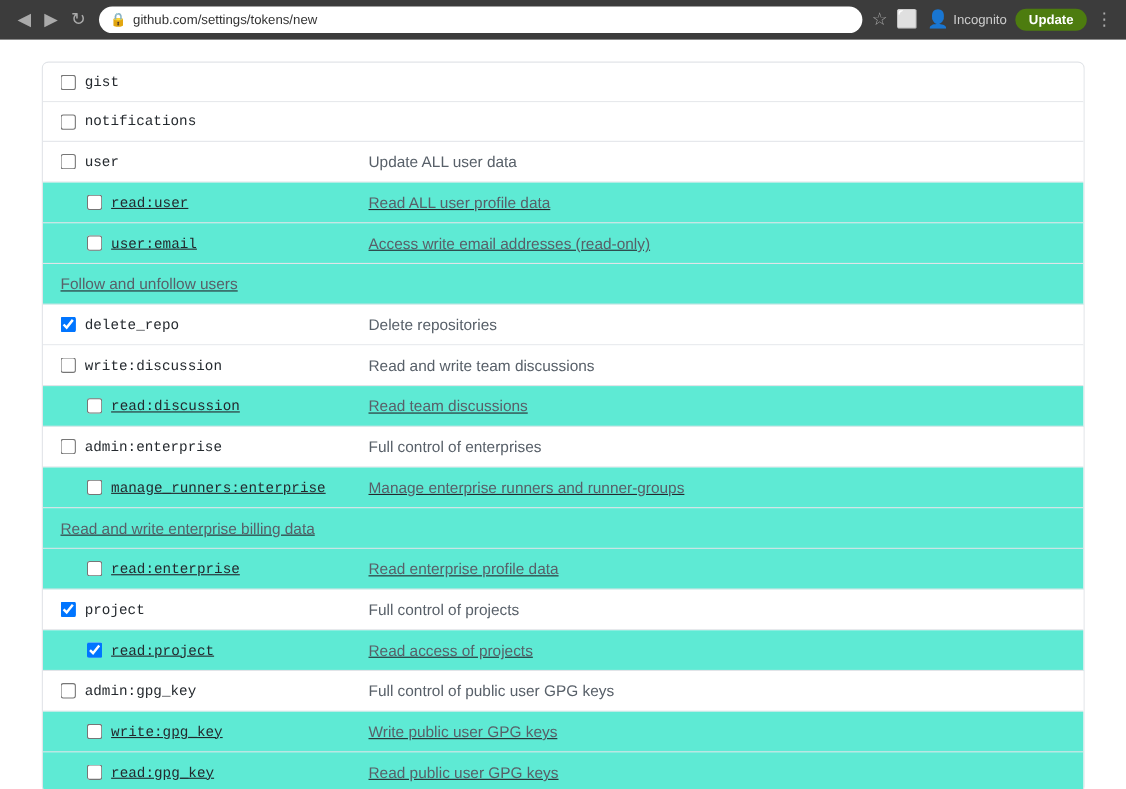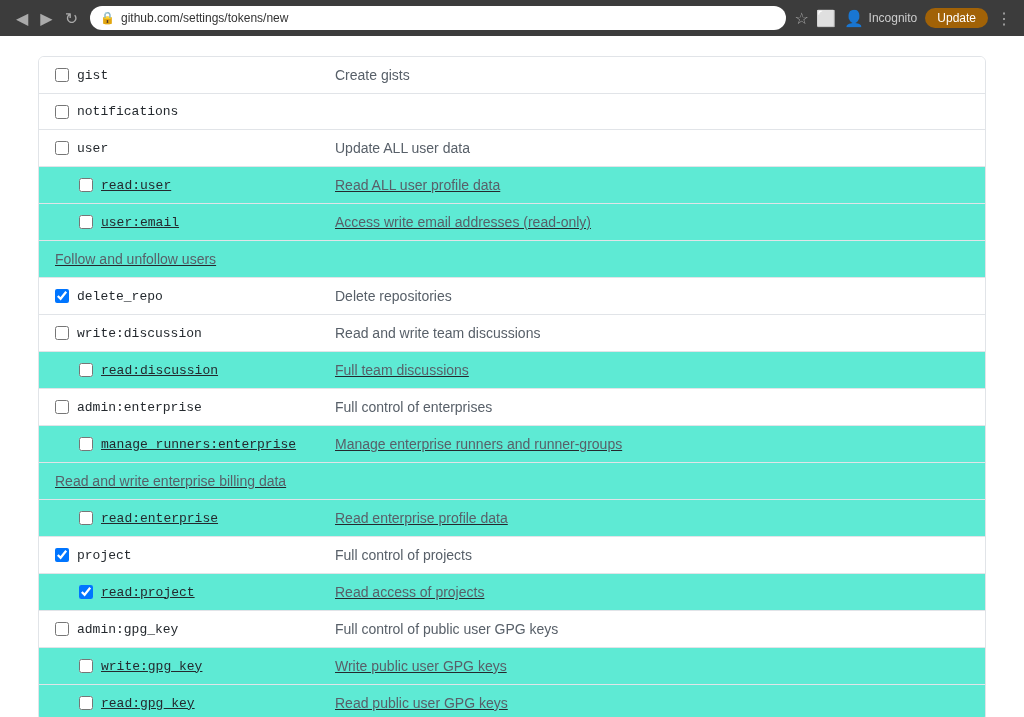--- a/index.html
+++ b/index.html
@@ -61,28 +61,28 @@
       display: flex;
       align-items: center;
       gap: 4px;
       background: none;
       border: none;
       color: #ccc;
       font-size: 12px;
       cursor: pointer;
     }
     .update-btn {
-      background: #a16207;
+      background: #4d7c0f;
       color: white;
       border: none;
       border-radius: 12px;
       padding: 3px 12px;
       font-size: 12px;
       cursor: pointer;
-      font-weight: 400;
+      font-weight: 700;
     }
     .menu-btn {
       background: none;
       border: none;
       color: #aaa;
       font-size: 16px;
       cursor: pointer;
     }
 
     
@@ -169,21 +169,20 @@
 </div>
 
 <div class="page-content">
 
   <div class="permissions-table" id="permissions-container">
   <div class="perm-row">
         <div class="perm-name-cell">
           <input type="checkbox" style="">
           <span class="perm-name-label">gist</span>
         </div>
-        <div class="perm-desc-cell">Create gists</div>
       </div>
       <div class="perm-row">
         <div class="perm-name-cell">
           <input type="checkbox" style="">
           <span class="perm-name-label">notifications</span>
         </div>
       </div>
       <div class="perm-row">
         <div class="perm-name-cell">
           <input type="checkbox" style="">
@@ -220,21 +219,21 @@
           <input type="checkbox" style="">
           <span class="perm-name-label">write:discussion</span>
         </div>
         <div class="perm-desc-cell">Read and write team discussions</div>
       </div>
       <div class="perm-row child">
         <div class="perm-name-cell child">
           <input type="checkbox" style="">
           <span class="perm-name-label">read:discussion</span>
         </div>
-        <div class="perm-desc-cell">Full team discussions</div>
+        <div class="perm-desc-cell">Read team discussions</div>
       </div>
       <div class="perm-row">
         <div class="perm-name-cell">
           <input type="checkbox" style="">
           <span class="perm-name-label">admin:enterprise</span>
         </div>
         <div class="perm-desc-cell">Full control of enterprises</div>
       </div>
       <div class="perm-row child">
         <div class="perm-name-cell child">

